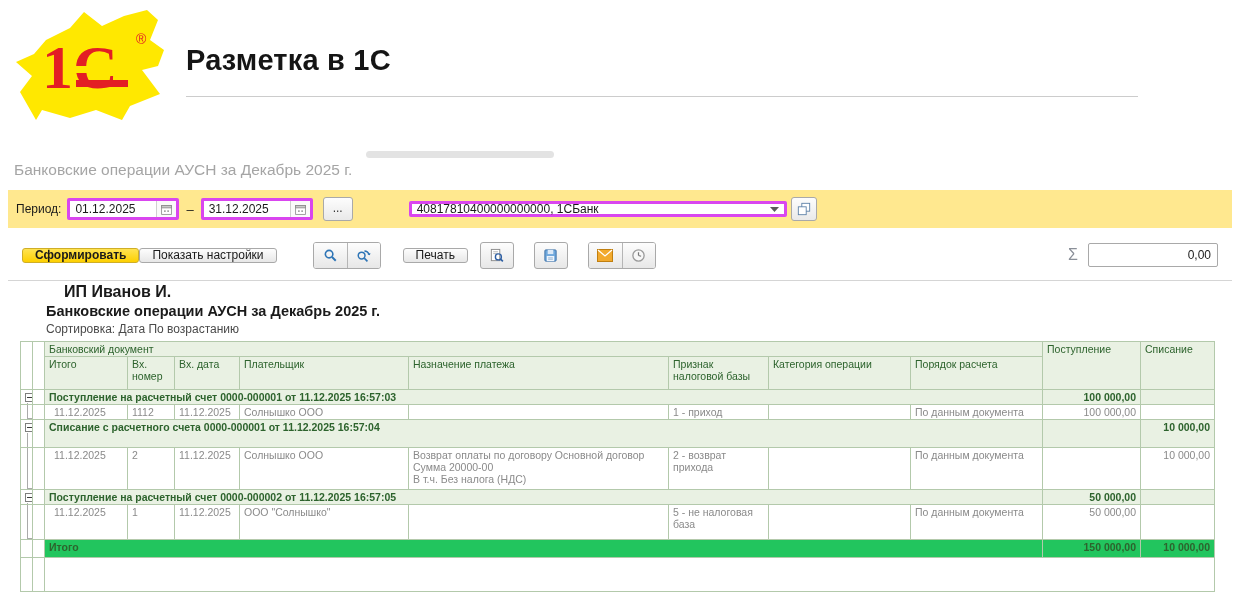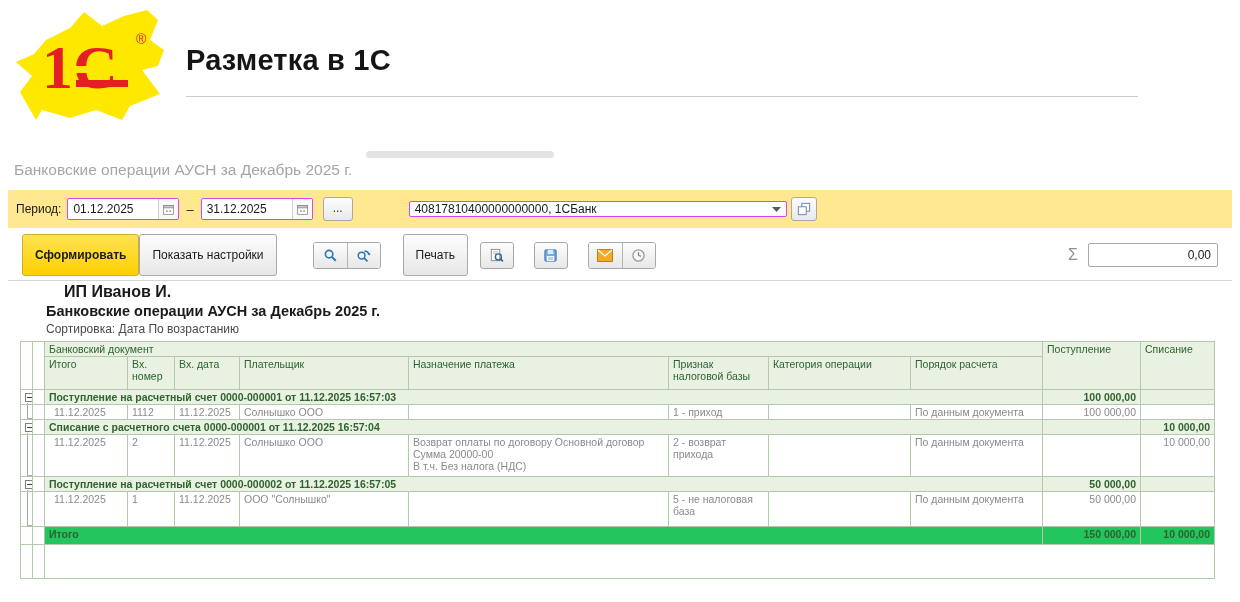--- a/index.html
+++ b/index.html
@@ -11,33 +11,33 @@
   .logo { position:absolute; left:12px; top:6px; width:158px; height:120px; }
   .app-title { position:absolute; left:186px; top:44px; font-size:29px; font-weight:bold; color:#151515; letter-spacing:.2px; }
   .header-rule { position:absolute; left:186px; top:96px; width:952px; height:1px; background:#cccccc; }
 
   .splitter-pill { position:absolute; left:366px; top:151px; width:188px; height:7px; background:#e3e3e3; border-radius:4px; }
   .page-title { position:absolute; left:14px; top:161px; font-size:15.5px; color:#a5a5a5; }
 
   
   .filter-bar { position:absolute; left:8px; top:190px; width:1224px; height:38px; background:#ffe88f; display:flex; align-items:center; padding-left:8px; }
   .filter-label { font-size:12px; color:#1a1a1a; margin-right:6px; }
-  .field { background:#fff; border:1px solid #d946ef; border-radius:2px; height:22px; display:flex; align-items:center; font-size:12px; color:#1a1a1a; }
+  .field { background:#fff; border:3px solid #d946ef; border-radius:2px; height:22px; display:flex; align-items:center; font-size:12px; color:#1a1a1a; }
   .date-field { width:112px; }
   .field .txt { flex:1; padding-left:5px; white-space:nowrap; overflow:hidden; }
   .field .icon-slot { width:20px; height:100%; border-left:1px solid #cfcfcf; display:flex; align-items:center; justify-content:center; background:#fafafa; cursor:pointer; }
   .dash { margin:0 7px; font-size:13px; color:#1a1a1a; }
   .mini-btn { margin-left:10px; width:30px; height:24px; background:linear-gradient(#fdfdfd,#e9e9e9); border:1px solid #a9a9a9; border-radius:3px; font-size:12px; color:#333; display:flex; align-items:flex-end; justify-content:center; padding-bottom:5px; cursor:pointer; }
   .account-field { width:378px; margin-left:56px; height:16px; }
   .drop-slot { width:18px; height:100%; display:flex; align-items:center; justify-content:center; color:#555; font-size:9px; cursor:pointer; }
   .open-btn { margin-left:4px; width:26px; height:24px; background:linear-gradient(#fdfdfd,#e9e9e9); border:1px solid #a9a9a9; border-radius:3px; display:flex; align-items:center; justify-content:center; cursor:pointer; }
 
   
   .toolbar { position:absolute; left:22px; top:240px; width:1196px; height:30px; display:flex; align-items:center; }
-  .btn { height:42px; border:1px solid #a9a9a9; border-radius:3px; background:linear-gradient(#fdfdfd,#e7e7e7); font-size:12px; color:#1a1a1a; display:flex; align-items:center; justify-content:center; padding:0 12px; cursor:pointer; white-space:nowrap; }
+  .btn { height:15px; border:1px solid #a9a9a9; border-radius:3px; background:linear-gradient(#fdfdfd,#e7e7e7); font-size:12px; color:#1a1a1a; display:flex; align-items:center; justify-content:center; padding:0 12px; cursor:pointer; white-space:nowrap; }
   .btn-generate { background:linear-gradient(#ffe352,#fdd000); border-color:#cfae27; font-weight:bold; }
   .btn-settings { margin-left:0; }
   .icon-group { display:flex; border:1px solid #a9a9a9; border-radius:3px; overflow:hidden; height:27px; }
   .icon-group .ibtn { width:33px; height:100%; background:linear-gradient(#fdfdfd,#e7e7e7); display:flex; align-items:center; justify-content:center; cursor:pointer; }
   .icon-group .ibtn + .ibtn { border-left:1px solid #b5b5b5; }
   .ibtn-single { width:34px; height:27px; border:1px solid #a9a9a9; border-radius:3px; background:linear-gradient(#fdfdfd,#e7e7e7); display:flex; align-items:center; justify-content:center; cursor:pointer; }
   .gap36{margin-left:36px;} .gap22{margin-left:22px;} .gap12{margin-left:12px;} .gap20{margin-left:20px;}
   .sum-zone { margin-left:auto; display:flex; align-items:center; }
   .sigma { font-size:16px; color:#8a8f98; margin-right:10px; }
   .sum-field { width:130px; height:24px; border:1px solid #a9a9a9; border-radius:2px; background:#fff; font-size:12px; color:#1a1a1a; display:flex; align-items:center; justify-content:flex-end; padding-right:6px; }
@@ -258,21 +258,21 @@
         <td class="det">11.12.2025</td>
         <td class="det">Солнышко ООО</td>
         <td class="det pre"></td>
         <td class="det">1 - приход</td>
         <td class="det"></td>
         <td class="det">По данным документа</td>
         <td class="det num">100 000,00</td>
         <td class="det num"></td>
       </tr>
 
-      <tr style="height:15px">
+      <tr style="height:28px">
         <td class="g1">
           <div class="minusbox"></div>
           <div class="tl-v from-box"></div>
         </td>
         <td class="g2"></td>
         <td class="grp" colspan="8">Списание с расчетного счета 0000-000001 от 11.12.2025 16:57:04</td>
         <td class="grp num"></td>
         <td class="grp num">10 000,00</td>
       </tr>
       <tr style="height:42px">

